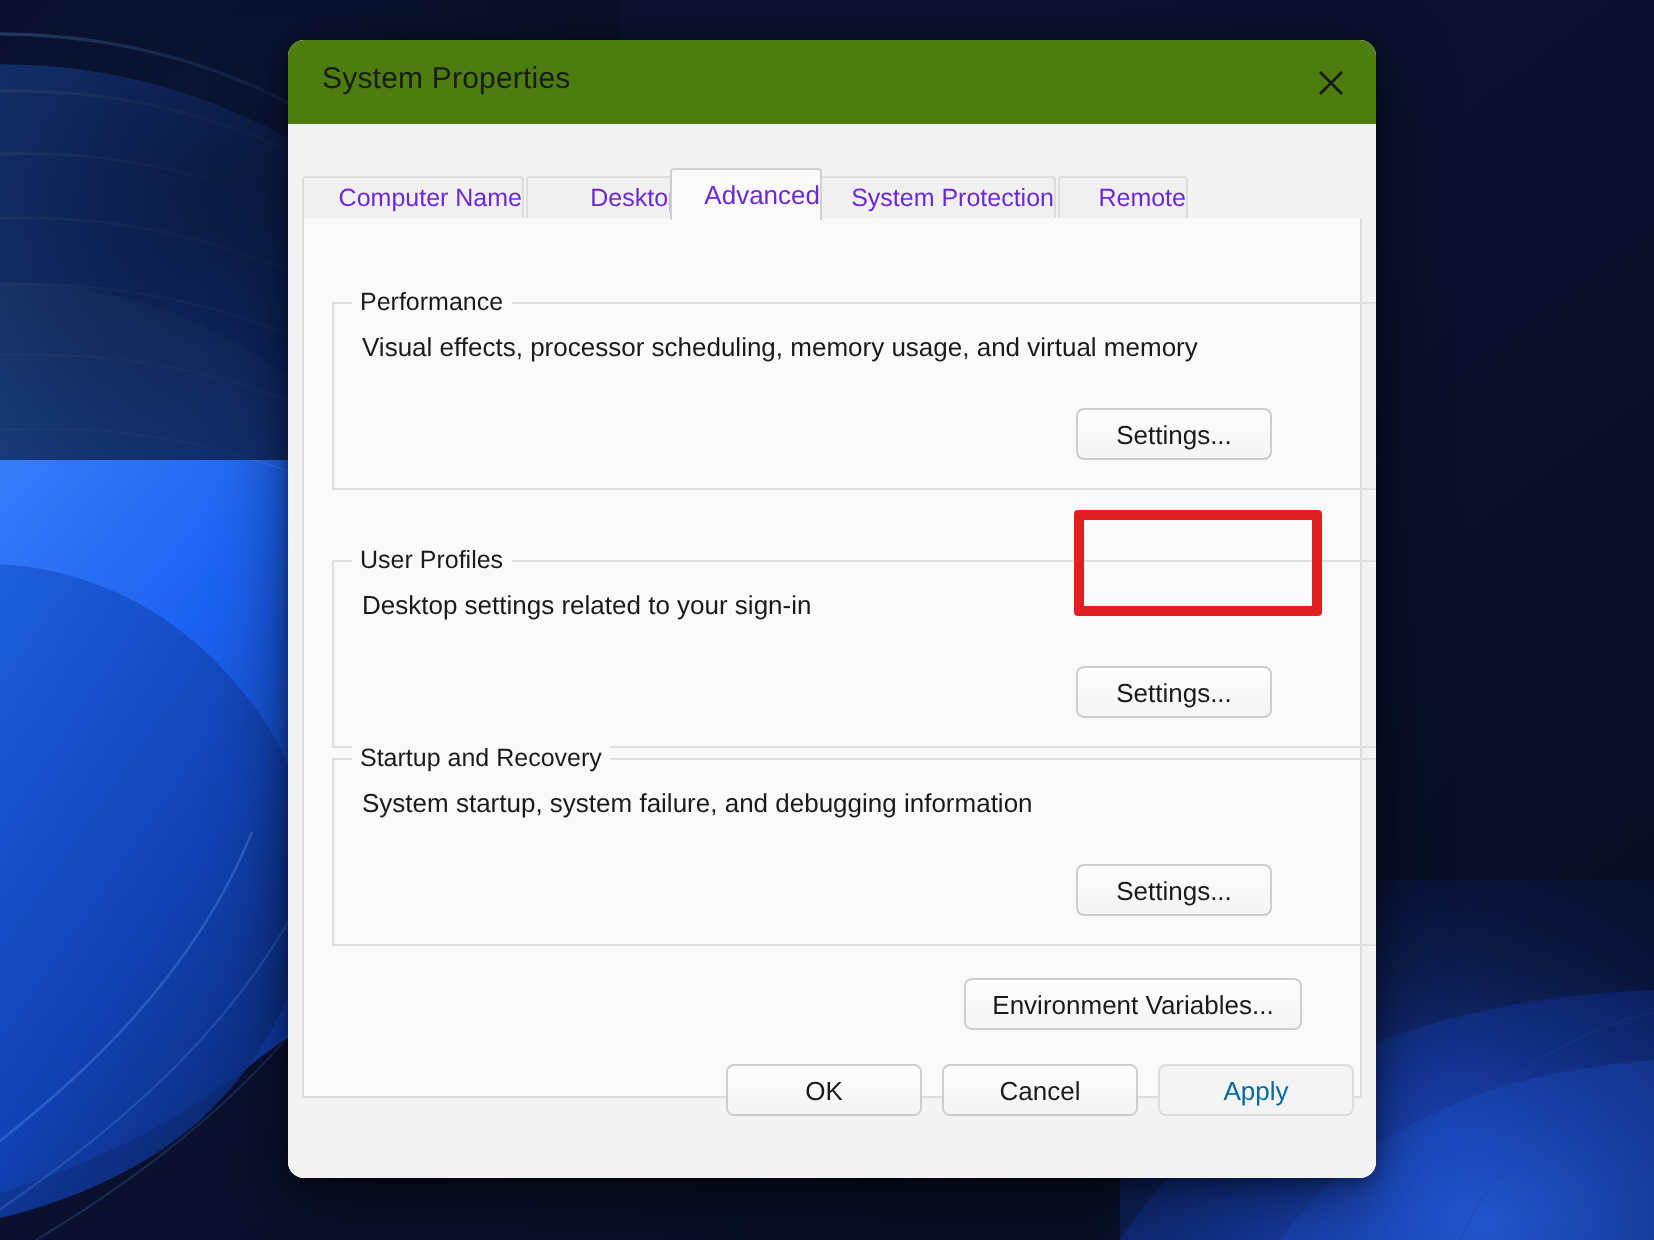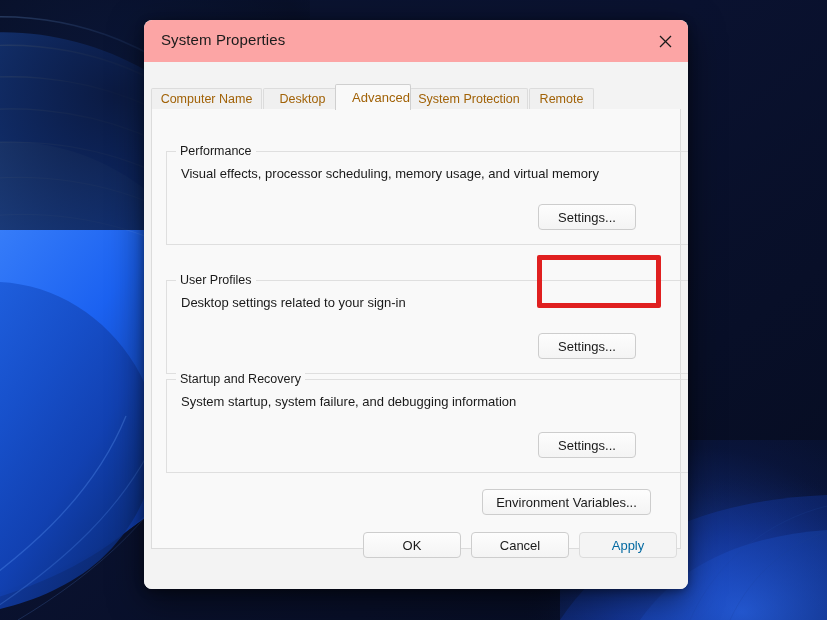--- a/index.html
+++ b/index.html
@@ -59,21 +59,21 @@
     border-radius: 8px;
     box-shadow: 0 10px 34px rgba(0,0,0,0.55), 0 2px 8px rgba(0,0,0,0.35);
     overflow: hidden;
     z-index: 10;
   }
 
   
   #titlebar {
     position: relative;
     height: 42px;
-    background: #fca5a5;
+    background: #4d7c0f;
     border-top-left-radius: 8px;
     border-top-right-radius: 8px;
   }
   #title-text {
     position: absolute;
     left: 17px;
     top: 11px;
     font-size: 15px;
     color: #1b1b1b;
     letter-spacing: 0.1px;
@@ -111,24 +111,24 @@
     border-bottom: 1px solid #dcdcdc;
   }
   .tab {
     position: absolute;
     top: 0;
     height: 21px;
     background: #f0f0f0;
     border: 1px solid #dcdcdc;
     border-bottom: none;
     font-size: 12.5px;
-    color: #a16207;
+    color: #6d28d9;
     display: flex;
     align-items: center;
-    justify-content: center;
+    justify-content: flex-end;
     cursor: default;
     box-sizing: border-box;
     border-top-left-radius: 2px;
     border-top-right-radius: 2px;
     white-space: nowrap;
   }
   .tab.selected {
     background: #f9f9f9;
     top: -4px;
     height: 26px;

